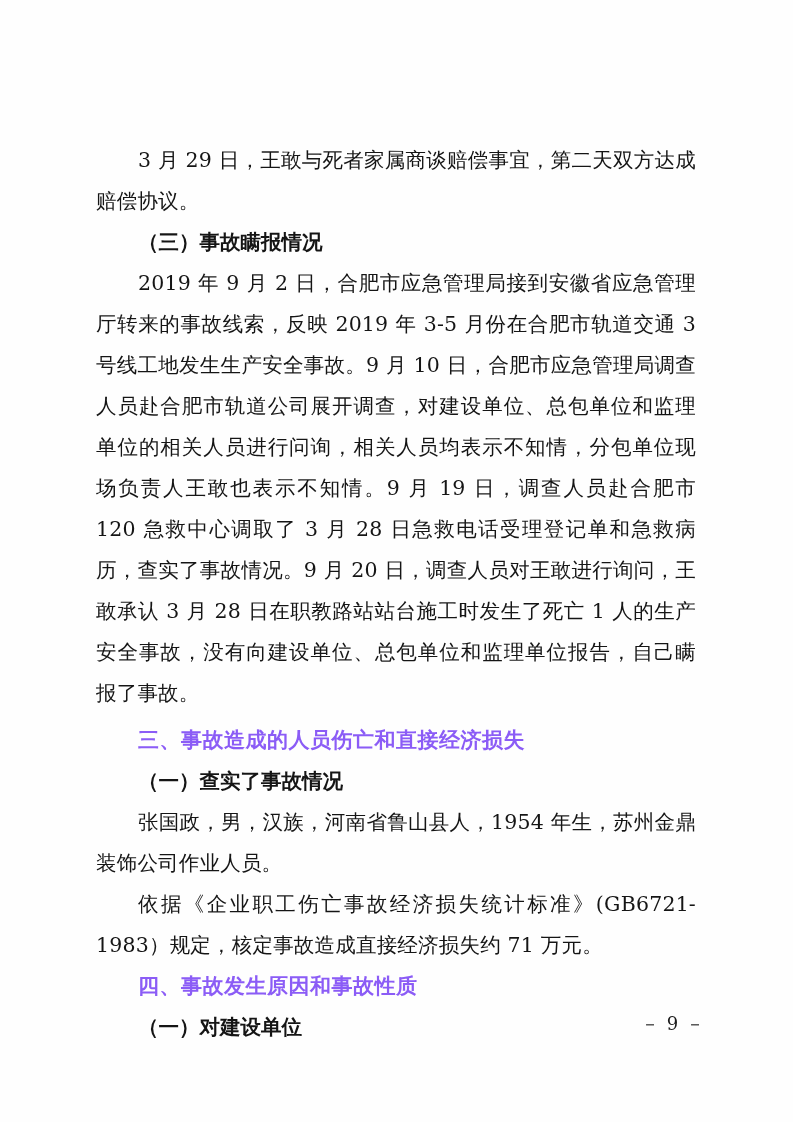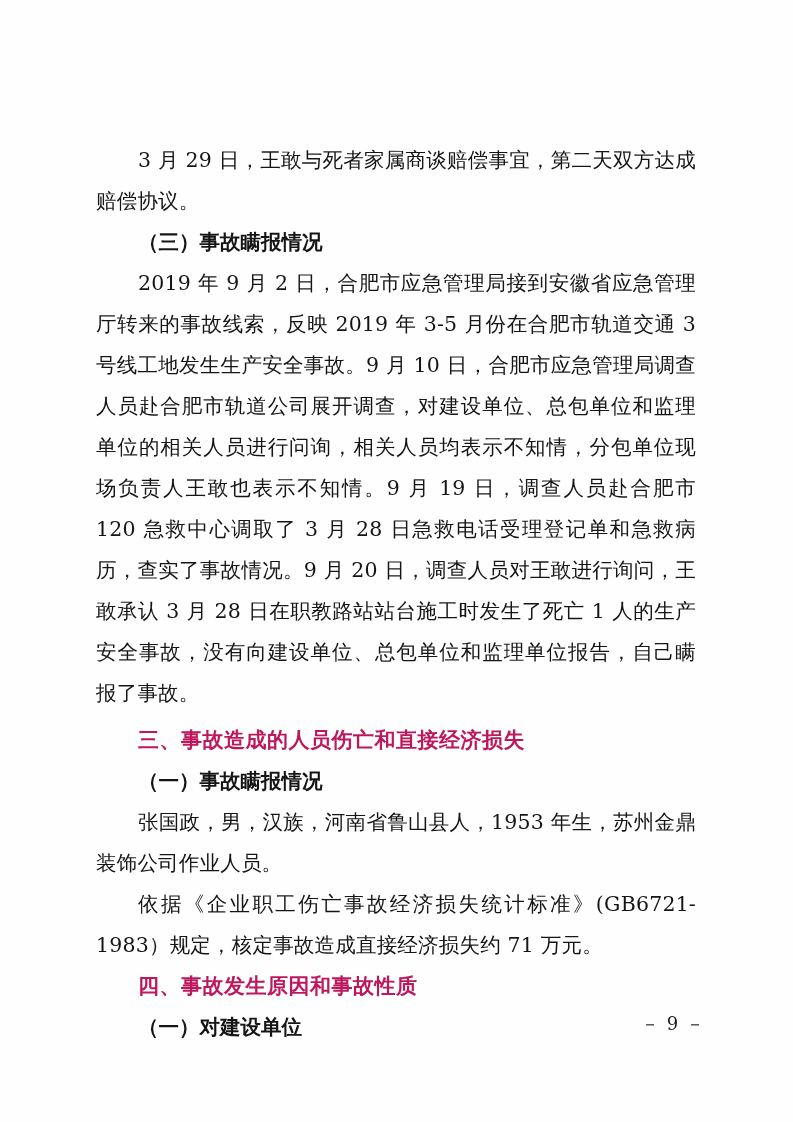--- a/index.html
+++ b/index.html
@@ -32,21 +32,21 @@
     text-justify: inter-ideograph;
     margin: 0 0 0 0;
     letter-spacing: 0.2px;
   }
   .indent2 {
     text-indent: 42px;
   }
   .heading {
     font-size: 21px;
     line-height: 41px;
-    color: #be185d;
+    color: #8b5cf6;
     font-weight: bold;
     text-indent: 42px;
     margin: 0;
     font-family: "DejaVu Sans", "Liberation Sans", sans-serif;
     letter-spacing: 0.5px;
   }
   .subheading {
     font-size: 20.5px;
     line-height: 41px;
     color: #151515;
@@ -76,23 +76,23 @@
     <p class="para indent2">3 月 29 日，王敢与死者家属商谈赔偿事宜，第二天双方达成赔偿协议。</p>
 
     <p class="subheading">（三）事故瞒报情况</p>
 
     <p class="para indent2">2019 年 9 月 2 日，合肥市应急管理局接到安徽省应急管理厅转来的事故线索，反映 2019 年 3-5 月份在合肥市轨道交通 3 号线工地发生生产安全事故。9 月 10 日，合肥市应急管理局调查人员赴合肥市轨道公司展开调查，对建设单位、总包单位和监理单位的相关人员进行问询，相关人员均表示不知情，分包单位现场负责人王敢也表示不知情。9 月 19 日，调查人员赴合肥市 120 急救中心调取了 3 月 28 日急救电话受理登记单和急救病历，查实了事故情况。9 月 20 日，调查人员对王敢进行询问，王敢承认 3 月 28 日在职教路站站台施工时发生了死亡 1 人的生产安全事故，没有向建设单位、总包单位和监理单位报告，自己瞒报了事故。</p>
 
     <div class="gap-small"></div>
 
     <p class="heading">三、事故造成的人员伤亡和直接经济损失</p>
 
-    <p class="subheading">（一）事故瞒报情况</p>
+    <p class="subheading">（一）查实了事故情况</p>
 
-    <p class="para indent2">张国政，男，汉族，河南省鲁山县人，1953 年生，苏州金鼎装饰公司作业人员。</p>
+    <p class="para indent2">张国政，男，汉族，河南省鲁山县人，1954 年生，苏州金鼎装饰公司作业人员。</p>
 
 
     <p class="para indent2">依据《企业职工伤亡事故经济损失统计标准》(GB6721-1983）规定，核定事故造成直接经济损失约 71 万元。</p>
 
     <p class="heading">四、事故发生原因和事故性质</p>
 
     <p class="subheading">（一）对建设单位</p>
 
   </div>
 

